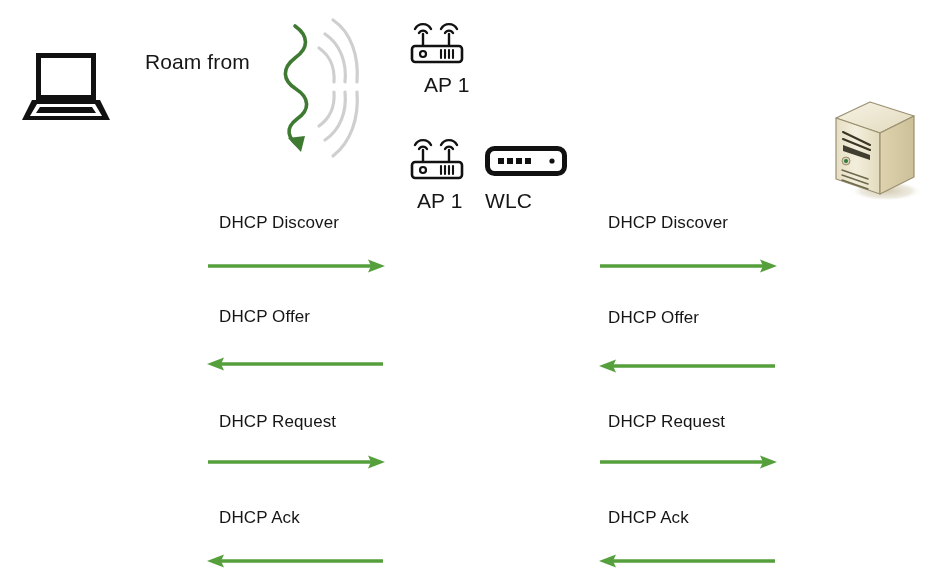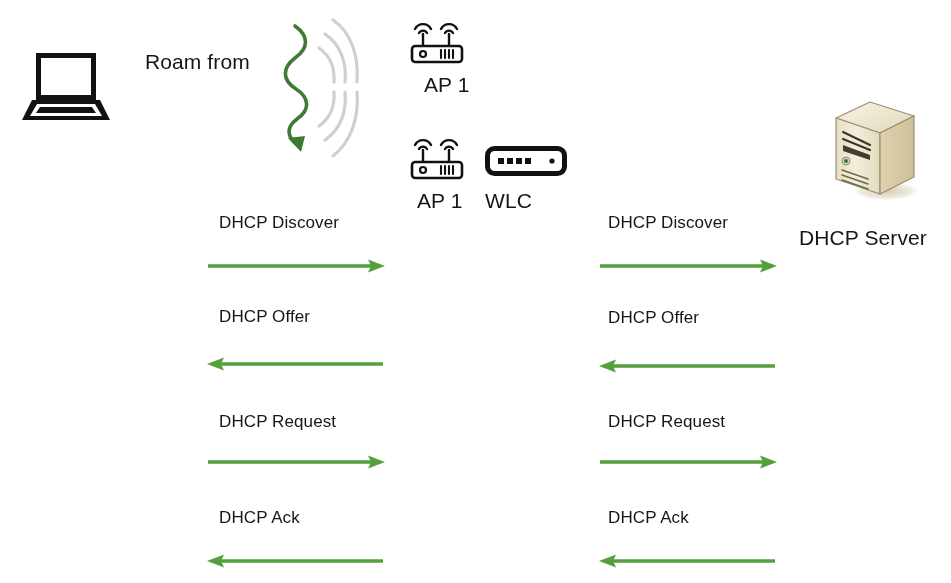--- a/index.html
+++ b/index.html
@@ -199,21 +199,20 @@
       <circle cx="28" cy="63" r="4" fill="#D9D2B6" stroke="#8D8564" stroke-width="0.9"></circle>
       <circle cx="28" cy="63" r="2" fill="#2F7A3A"></circle>
 
       <g stroke="#6E684C" stroke-width="1.5" stroke-linecap="round" fill="none">
         <path d="M 24 72 L 50 81"></path>
         <path d="M 24 77 L 50 86"></path>
         <path d="M 24 82 L 50 91"></path>
       </g>
     </svg>
   </div>
-  <div class="label node-name" style="left:799px; top:225px;">DHCP Server</div>
 
   <div class="label msg" style="left:219px; top:210px;">DHCP Discover</div>
   <div class="arrow" style="left:205px; top:256px; width:182px; height:20px;">
     <svg width="182" height="20" viewBox="0 0 182 20" xmlns="http://www.w3.org/2000/svg">
       <line x1="3" y1="10" x2="168" y2="10" stroke="#55A03C" stroke-width="3.4" stroke-linecap="butt"></line>
       <path d="M 180 10 L 163 3.5 L 166 10 L 163 16.5 Z" fill="#55A03C"></path>
     </svg>
   </div>
 
   <div class="label msg" style="left:219px; top:304px;">DHCP Offer</div>

